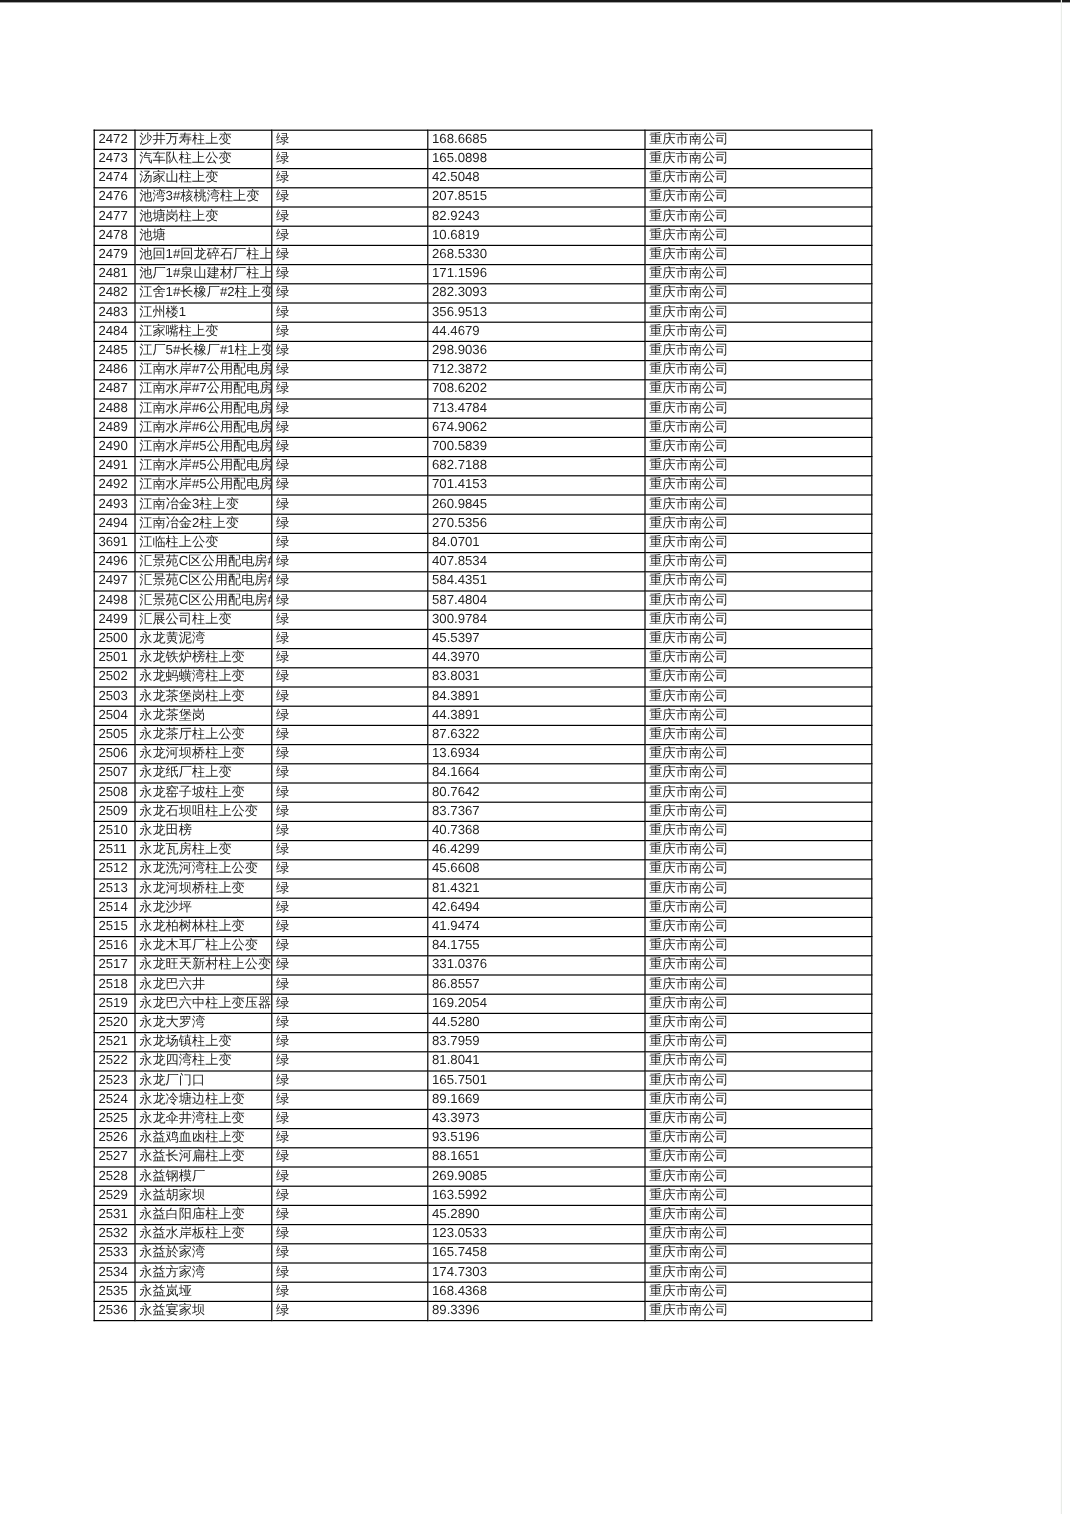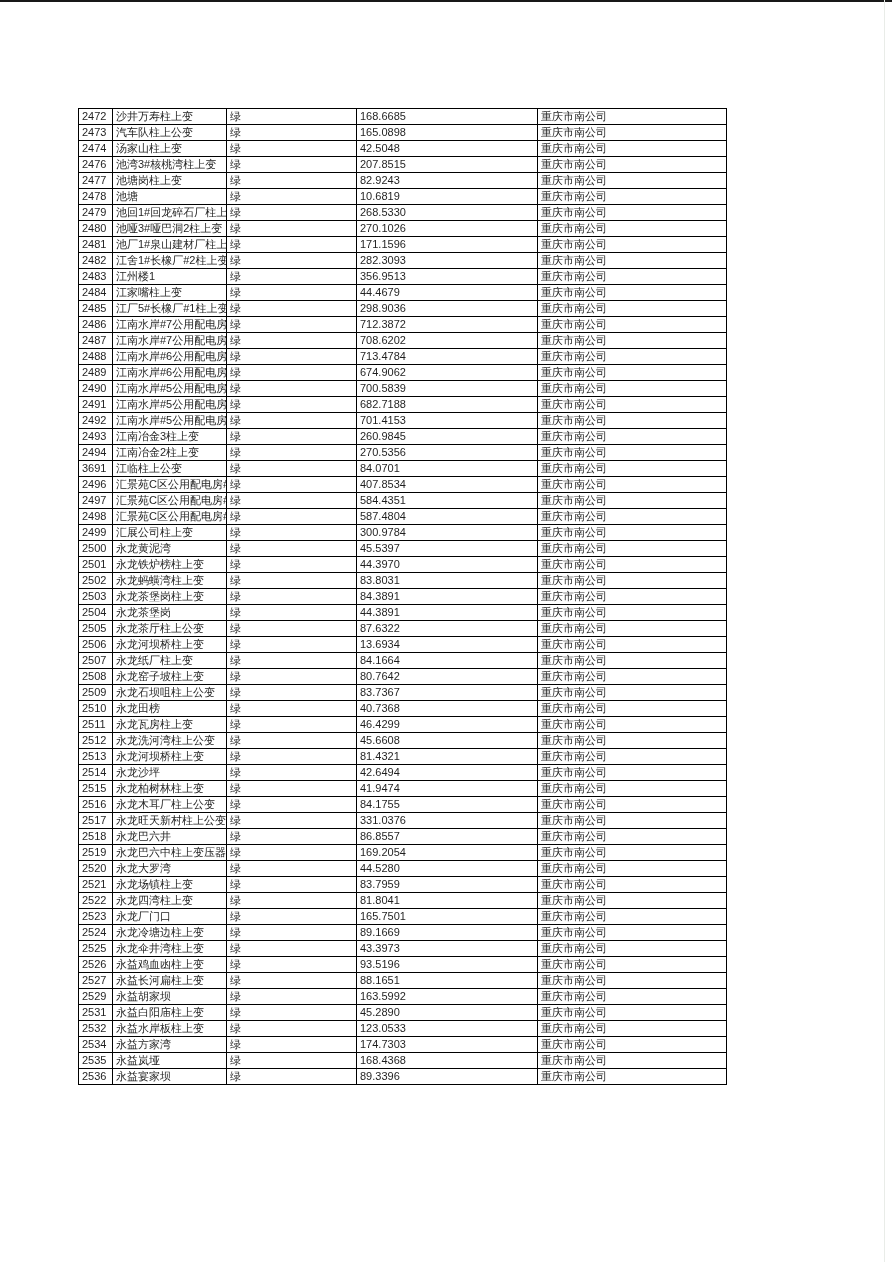--- a/index.html
+++ b/index.html
@@ -116,27 +116,20 @@
           <td class="col-company">重庆市南公司</td>
         </tr>
         <tr>
           <td class="col-id">2479</td>
           <td class="col-name">池回1#回龙碎石厂柱上变</td>
           <td class="col-status">绿</td>
           <td class="col-value">268.5330</td>
           <td class="col-company">重庆市南公司</td>
         </tr>
         <tr>
-          <td class="col-id">2480</td>
-          <td class="col-name">池哑3#哑巴洞2柱上变</td>
-          <td class="col-status">绿</td>
-          <td class="col-value">270.1026</td>
-          <td class="col-company">重庆市南公司</td>
-        </tr>
-        <tr>
           <td class="col-id">2481</td>
           <td class="col-name">池厂1#泉山建材厂柱上变</td>
           <td class="col-status">绿</td>
           <td class="col-value">171.1596</td>
           <td class="col-company">重庆市南公司</td>
         </tr>
         <tr>
           <td class="col-id">2482</td>
           <td class="col-name">江舍1#长橡厂#2柱上变</td>
           <td class="col-status">绿</td>
@@ -452,38 +445,52 @@
           <td class="col-company">重庆市南公司</td>
         </tr>
         <tr>
           <td class="col-id">2527</td>
           <td class="col-name">永益长河扁柱上变</td>
           <td class="col-status">绿</td>
           <td class="col-value">88.1651</td>
           <td class="col-company">重庆市南公司</td>
         </tr>
         <tr>
+          <td class="col-id">2528</td>
+          <td class="col-name">永益钢模厂</td>
+          <td class="col-status">绿</td>
+          <td class="col-value">269.9085</td>
+          <td class="col-company">重庆市南公司</td>
+        </tr>
+        <tr>
           <td class="col-id">2529</td>
           <td class="col-name">永益胡家坝</td>
           <td class="col-status">绿</td>
           <td class="col-value">163.5992</td>
           <td class="col-company">重庆市南公司</td>
         </tr>
         <tr>
           <td class="col-id">2531</td>
           <td class="col-name">永益白阳庙柱上变</td>
           <td class="col-status">绿</td>
           <td class="col-value">45.2890</td>
           <td class="col-company">重庆市南公司</td>
         </tr>
         <tr>
           <td class="col-id">2532</td>
           <td class="col-name">永益水岸板柱上变</td>
           <td class="col-status">绿</td>
           <td class="col-value">123.0533</td>
+          <td class="col-company">重庆市南公司</td>
+        </tr>
+        <tr>
+          <td class="col-id">2533</td>
+          <td class="col-name">永益於家湾</td>
+          <td class="col-status">绿</td>
+          <td class="col-value">165.7458</td>
           <td class="col-company">重庆市南公司</td>
         </tr>
         <tr>
           <td class="col-id">2534</td>
           <td class="col-name">永益方家湾</td>
           <td class="col-status">绿</td>
           <td class="col-value">174.7303</td>
           <td class="col-company">重庆市南公司</td>
         </tr>
         <tr>

